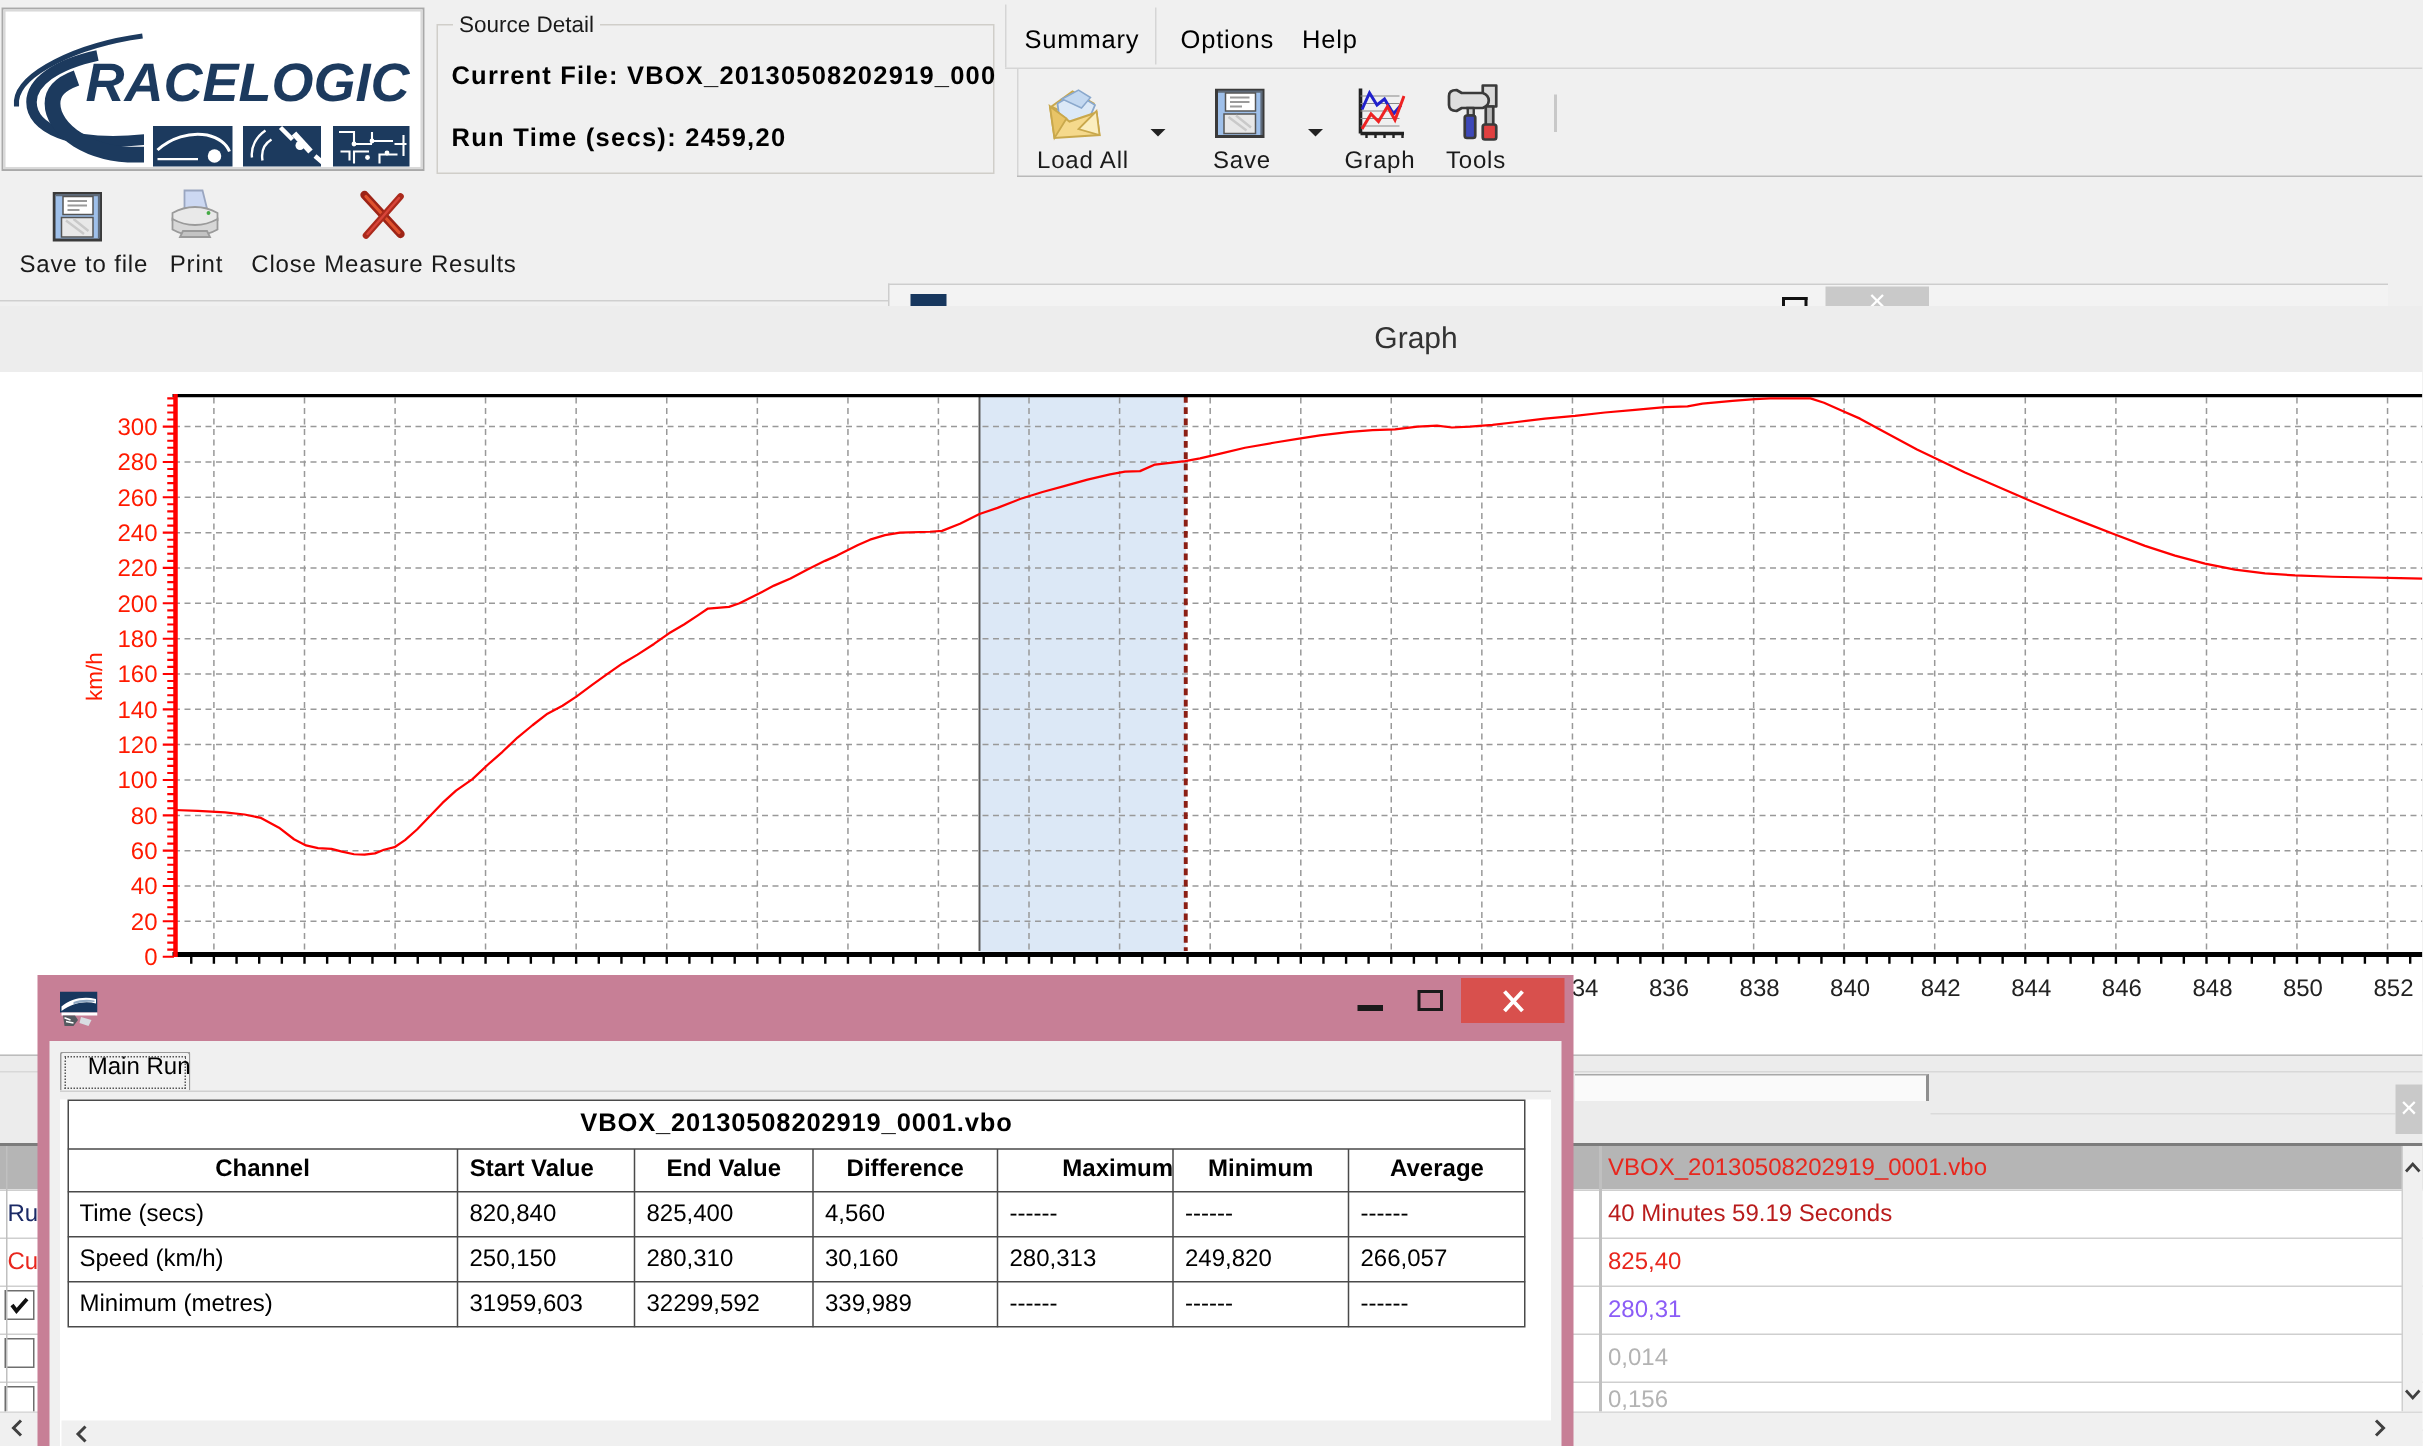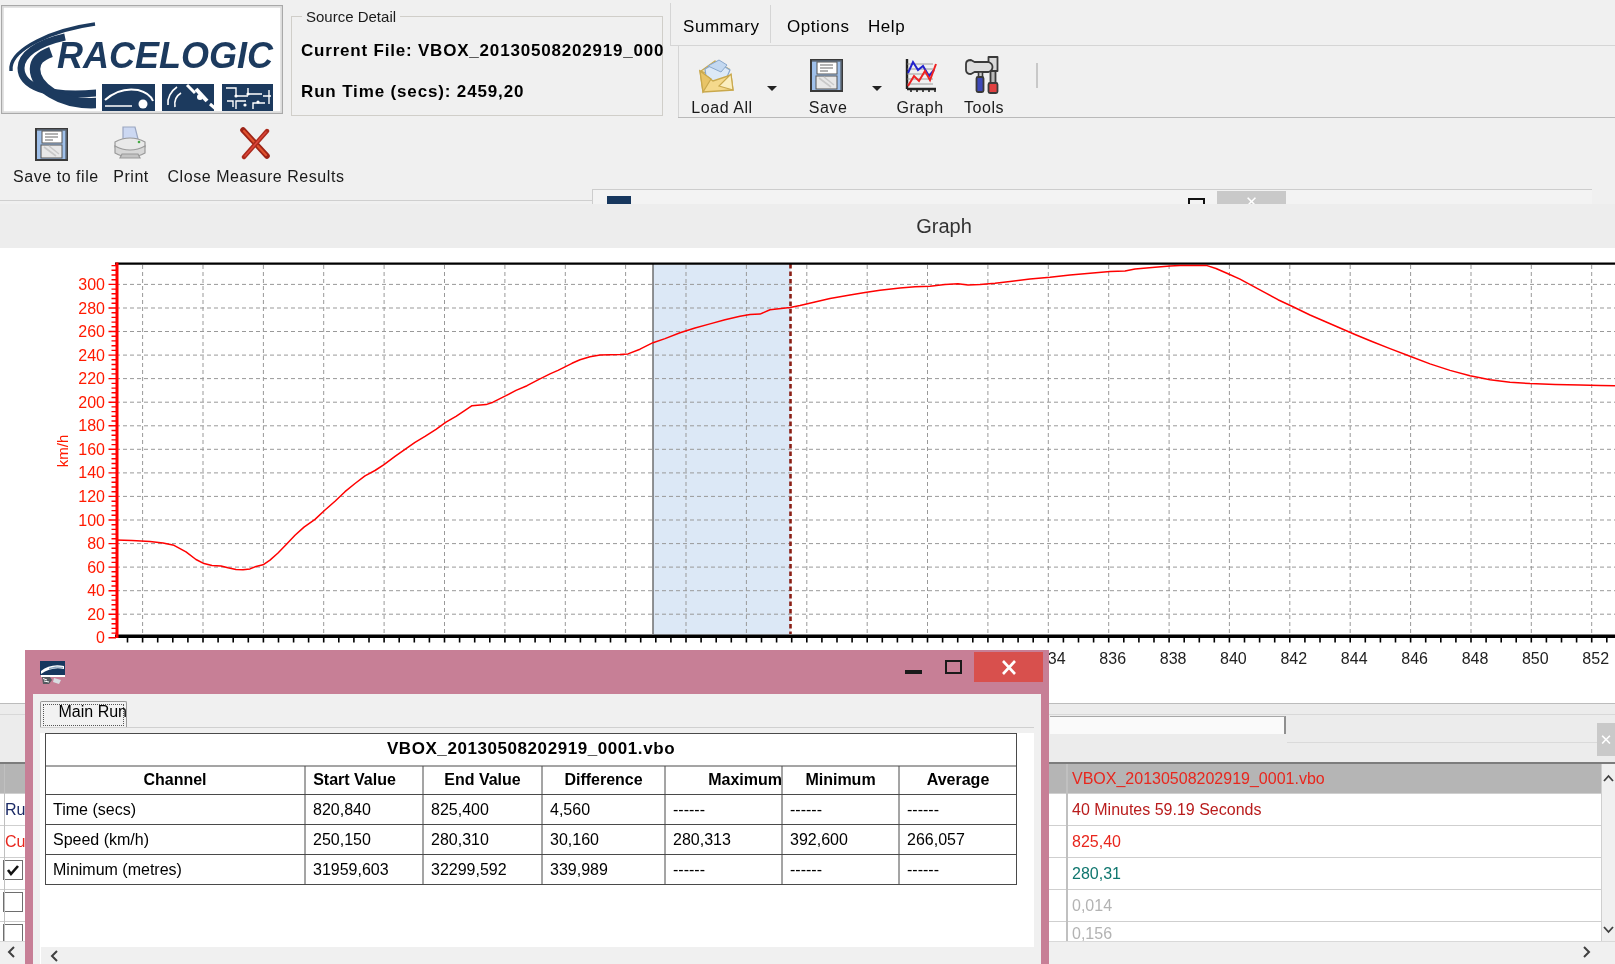--- a/index.html
+++ b/index.html
@@ -183,21 +183,21 @@
 <div class="abs" style="left:0;top:764px;width:1615px;height:29px;background:#b5b5b5"></div>
 <div class="abs" style="left:1072px;top:770px;font-size:16px;color:#e8261d">VBOX_20130508202919_0001.vbo</div>
 <div class="abs" style="left:0;top:793px;width:1615px;height:32px;background:#ffffff;border-top:1px solid #cfcfcf"></div>
 <div class="abs" style="left:0;top:825px;width:1615px;height:32px;background:#ffffff;border-top:1px solid #cfcfcf"></div>
 <div class="abs" style="left:0;top:857px;width:1615px;height:32px;background:#ffffff;border-top:1px solid #cfcfcf"></div>
 <div class="abs" style="left:0;top:889px;width:1615px;height:32px;background:#ffffff;border-top:1px solid #cfcfcf"></div>
 <div class="abs" style="left:0;top:921px;width:1615px;height:32px;background:#ffffff;border-top:1px solid #cfcfcf"></div>
 <div class="abs" style="left:0;top:953px;width:1615px;height:1px;background:#cfcfcf"></div>
 <div class="abs" style="left:1072px;top:801px;font-size:16px;color:#b91c1c">40 Minutes 59.19 Seconds</div>
 <div class="abs" style="left:1072px;top:833px;font-size:16px;color:#e8261d">825,40</div>
-<div class="abs" style="left:1072px;top:865px;font-size:16px;color:#0f766e">280,31</div>
+<div class="abs" style="left:1072px;top:865px;font-size:16px;color:#8b5cf6">280,31</div>
 <div class="abs" style="left:1072px;top:897px;font-size:16px;color:#b3b3b3">0,014</div>
 <div class="abs" style="left:1072px;top:925px;font-size:16px;color:#b3b3b3">0,156</div>
 <div class="abs" style="left:5px;top:801px;width:20px;overflow:hidden;font-size:16px;color:#1b2a66;white-space:nowrap">Run 1</div>
 <div class="abs" style="left:5px;top:833px;width:20px;overflow:hidden;font-size:16px;color:#e8261d;white-space:nowrap">Cursor</div>
 <div class="abs" style="left:3px;top:860px;width:20px;height:20px;background:#fff;border:1.4px solid #6e6e6e"></div>
 <svg class="abs" style="left:6px;top:864px" width="14" height="13">
     <polyline points="2,6 5,10 12,2" fill="none" stroke="#111" stroke-width="2.6"></polyline>
   </svg>
 <div class="abs" style="left:3px;top:892px;width:20px;height:20px;background:#fff;border:1.4px solid #6e6e6e"></div>
 <div class="abs" style="left:3px;top:924px;width:20px;height:20px;background:#fff;border:1.4px solid #6e6e6e"></div>
@@ -263,21 +263,21 @@
 <div class="abs" style="left:406px;top:151px;font-size:16px">825,400</div>
 <div class="abs" style="left:525px;top:151px;font-size:16px">4,560</div>
 <div class="abs" style="left:648px;top:151px;font-size:16px">------</div>
 <div class="abs" style="left:765px;top:151px;font-size:16px">------</div>
 <div class="abs" style="left:882px;top:151px;font-size:16px">------</div>
 <div class="abs" style="left:28px;top:181px;font-size:16px">Speed (km/h)</div>
 <div class="abs" style="left:288px;top:181px;font-size:16px">250,150</div>
 <div class="abs" style="left:406px;top:181px;font-size:16px">280,310</div>
 <div class="abs" style="left:525px;top:181px;font-size:16px">30,160</div>
 <div class="abs" style="left:648px;top:181px;font-size:16px">280,313</div>
-<div class="abs" style="left:765px;top:181px;font-size:16px">392,600</div>
+<div class="abs" style="left:765px;top:181px;font-size:16px">249,820</div>
 <div class="abs" style="left:882px;top:181px;font-size:16px">266,057</div>
 <div class="abs" style="left:28px;top:211px;font-size:16px">Minimum (metres)</div>
 <div class="abs" style="left:288px;top:211px;font-size:16px">31959,603</div>
 <div class="abs" style="left:406px;top:211px;font-size:16px">32299,592</div>
 <div class="abs" style="left:525px;top:211px;font-size:16px">339,989</div>
 <div class="abs" style="left:648px;top:211px;font-size:16px">------</div>
 <div class="abs" style="left:765px;top:211px;font-size:16px">------</div>
 <div class="abs" style="left:882px;top:211px;font-size:16px">------</div>
 <div class="abs" style="left:16px;top:297px;width:993px;height:17px;background:#f0f0f0"></div>
 <svg class="abs" style="left:22px;top:299px" width="16" height="14">

